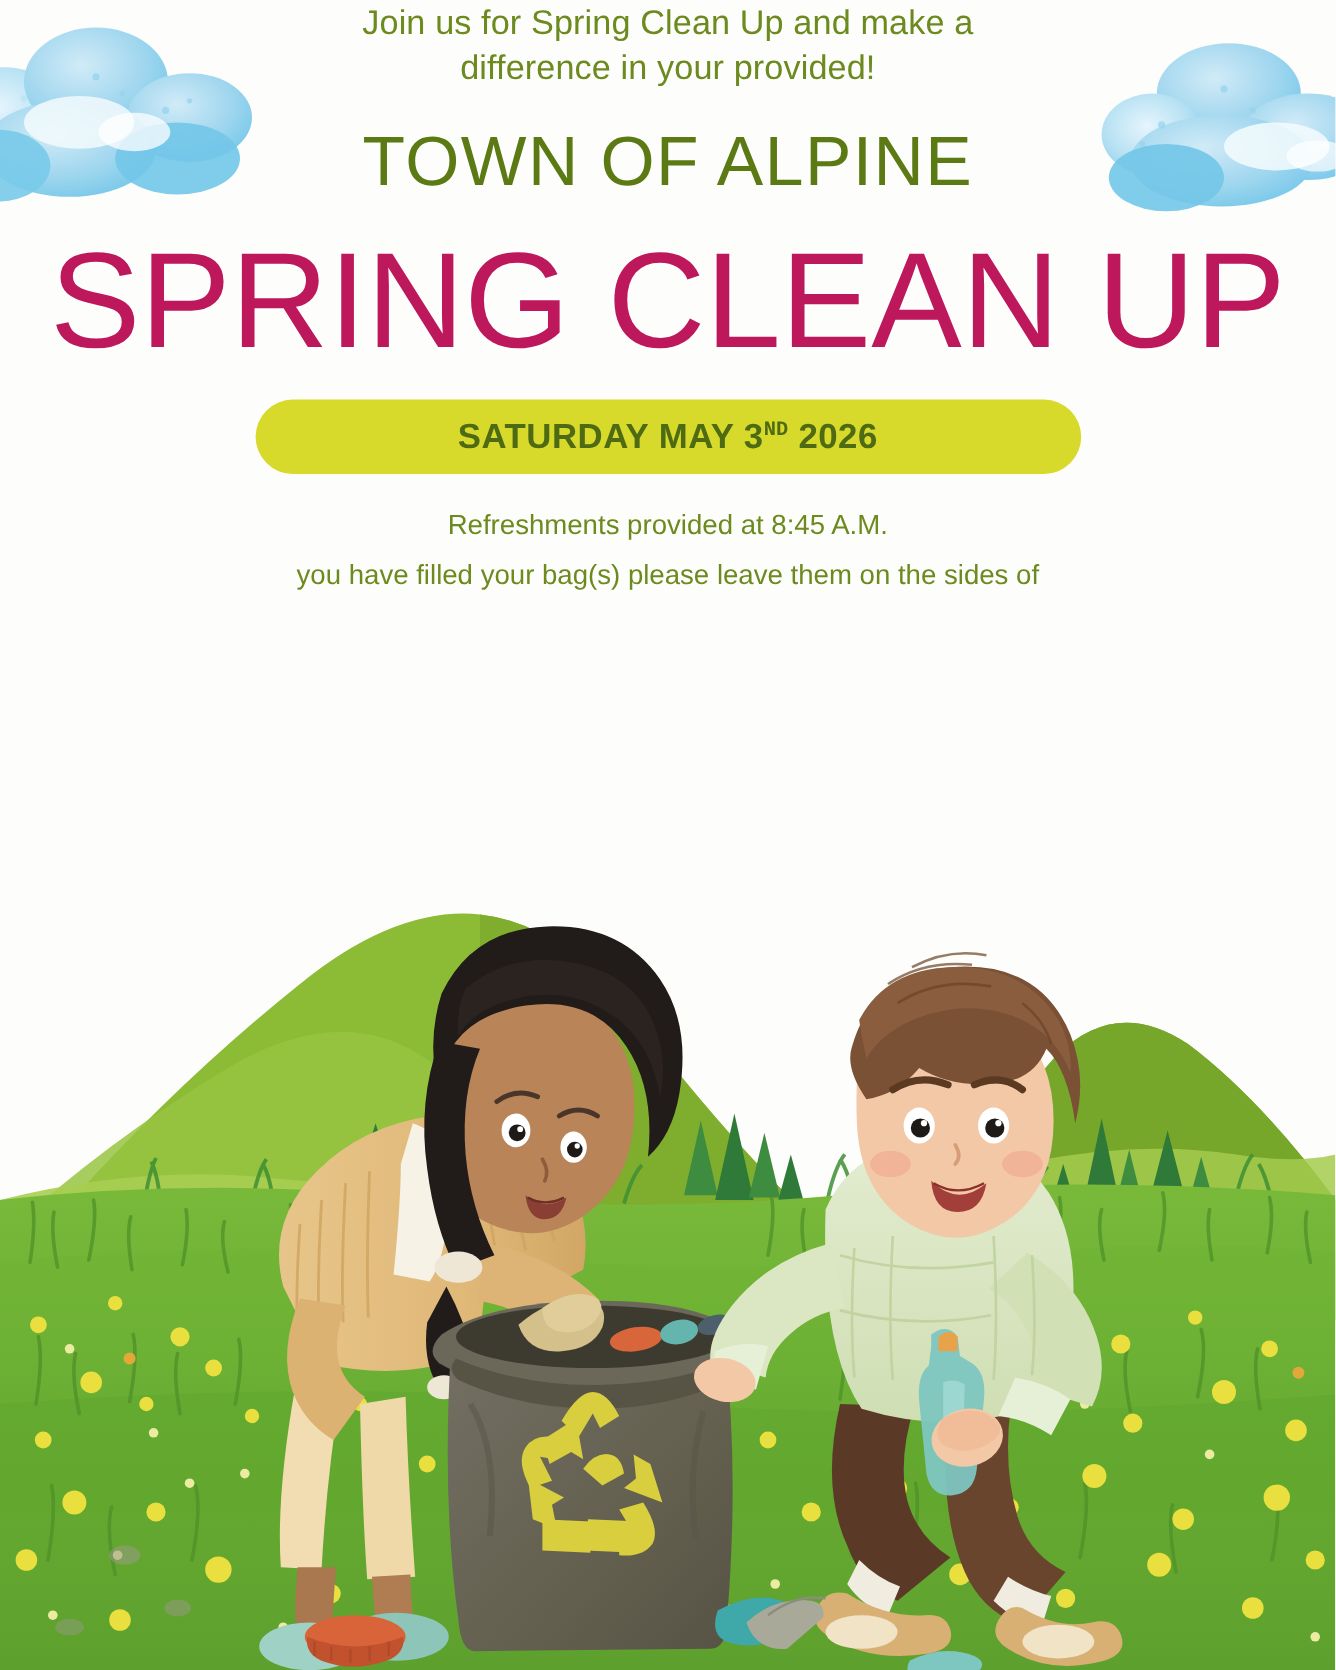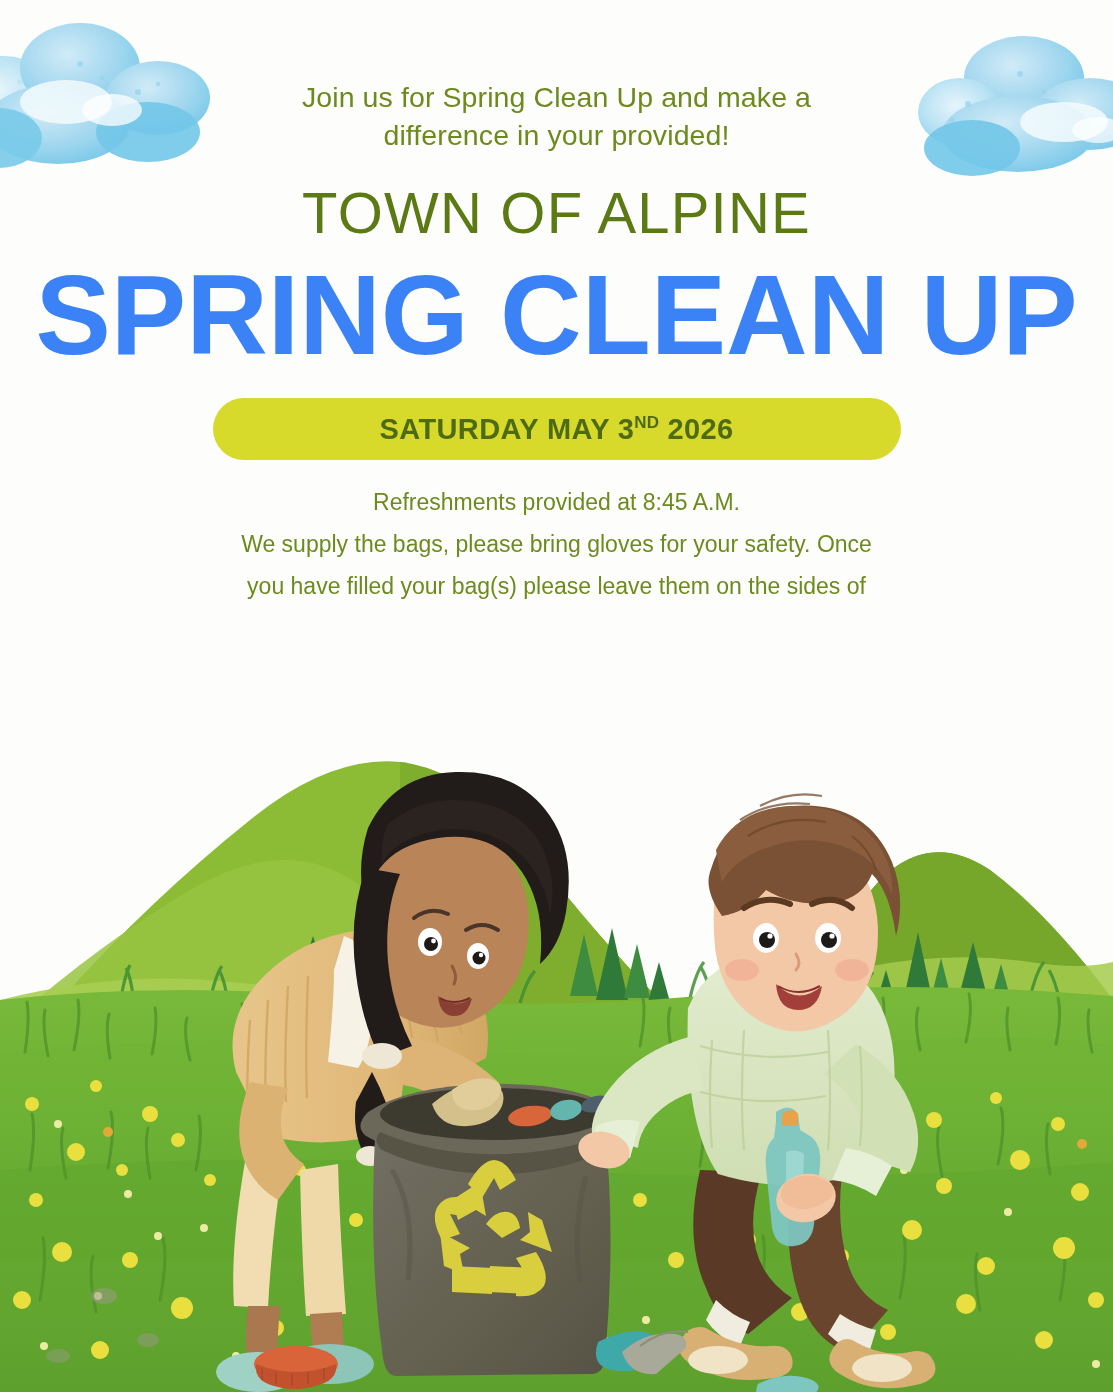--- a/index.html
+++ b/index.html
@@ -14,45 +14,45 @@
   .poster{position:relative;width:1113px;height:1392px;overflow:hidden;background:#fdfdfb;}
 
   
   .cloud-wrap{position:absolute;pointer-events:none;}
   .cloud-left{left:-38px;top:6px;width:280px;height:190px;}
   .cloud-right{left:912px;top:22px;width:240px;height:170px;}
 
   
   .textblock{position:absolute;left:0;top:0;width:1113px;text-align:center;}
   .tagline{
-    margin:0;padding-top:78px;
+    margin:0;
     font-size:28.5px;line-height:38px;font-weight:400;
     color:#6c8a1e;letter-spacing:.1px;
   }
   .townline{
     margin:0;padding-top:22px;
     font-size:58px;line-height:74px;font-weight:400;
     color:#5c7a14;letter-spacing:1.2px;
   }
   .mainline{
-    margin:0;padding-top:6px;
-    font-size:113px;line-height:118px;font-weight:700;
-    color:#3b82f6;letter-spacing:0px;
+    margin:13px;padding-top:6px;
+    font-size:113px;line-height:118px;font-weight:400;
+    color:#be185d;letter-spacing:0px;
   }
   .datebar-row{margin-top:24px;display:flex;justify-content:center;}
   .datebar{
     width:688px;height:62px;border-radius:31px;
     background:#d7da2b;
     display:flex;align-items:center;justify-content:center;
   }
   .datebar-text{
     font-size:29px;font-weight:bold;color:#4e6b13;
     letter-spacing:.4px;white-space:nowrap;
   }
-  .datebar-text sup{font-size:17px;vertical-align:super;letter-spacing:0;}
+  .datebar-text sup{font-size:17px;vertical-align:super;letter-spacing:0;font-family:Liberation Mono, monospace;}
   .body-copy{
     margin:0;padding-top:21px;
     font-size:23px;line-height:42px;font-weight:400;
     color:#6c8a1e;
   }
   .body-copy span{display:block;}
 
   
   .scene{
     position:absolute;left:0;top:700px;width:1113px;height:692px;overflow:hidden;
@@ -126,21 +126,20 @@
     <h1 class="mainline">SPRING CLEAN UP</h1>
 
     <div class="datebar-row">
       <div class="datebar">
         <div class="datebar-text"><span>SATURDAY MAY 3</span><sup>ND</sup> <span>2026</span></div>
       </div>
     </div>
 
     <p class="body-copy">
       <span>Refreshments provided at 8:45 A.M.</span>
-      <span>We supply the bags, please bring gloves for your safety. Once</span>
       <span>you have filled your bag(s) please leave them on the sides of</span>
     </p>
   </div>
 
   <div class="scene">
     <svg viewBox="0 0 1113 692" width="1113" height="692" preserveAspectRatio="none">
       <defs>
         <linearGradient id="grassGrad" x1="0" y1="0" x2="0" y2="1">
           <stop offset="0%" stop-color="#79b93a"></stop>
           <stop offset="45%" stop-color="#69ae33"></stop>

